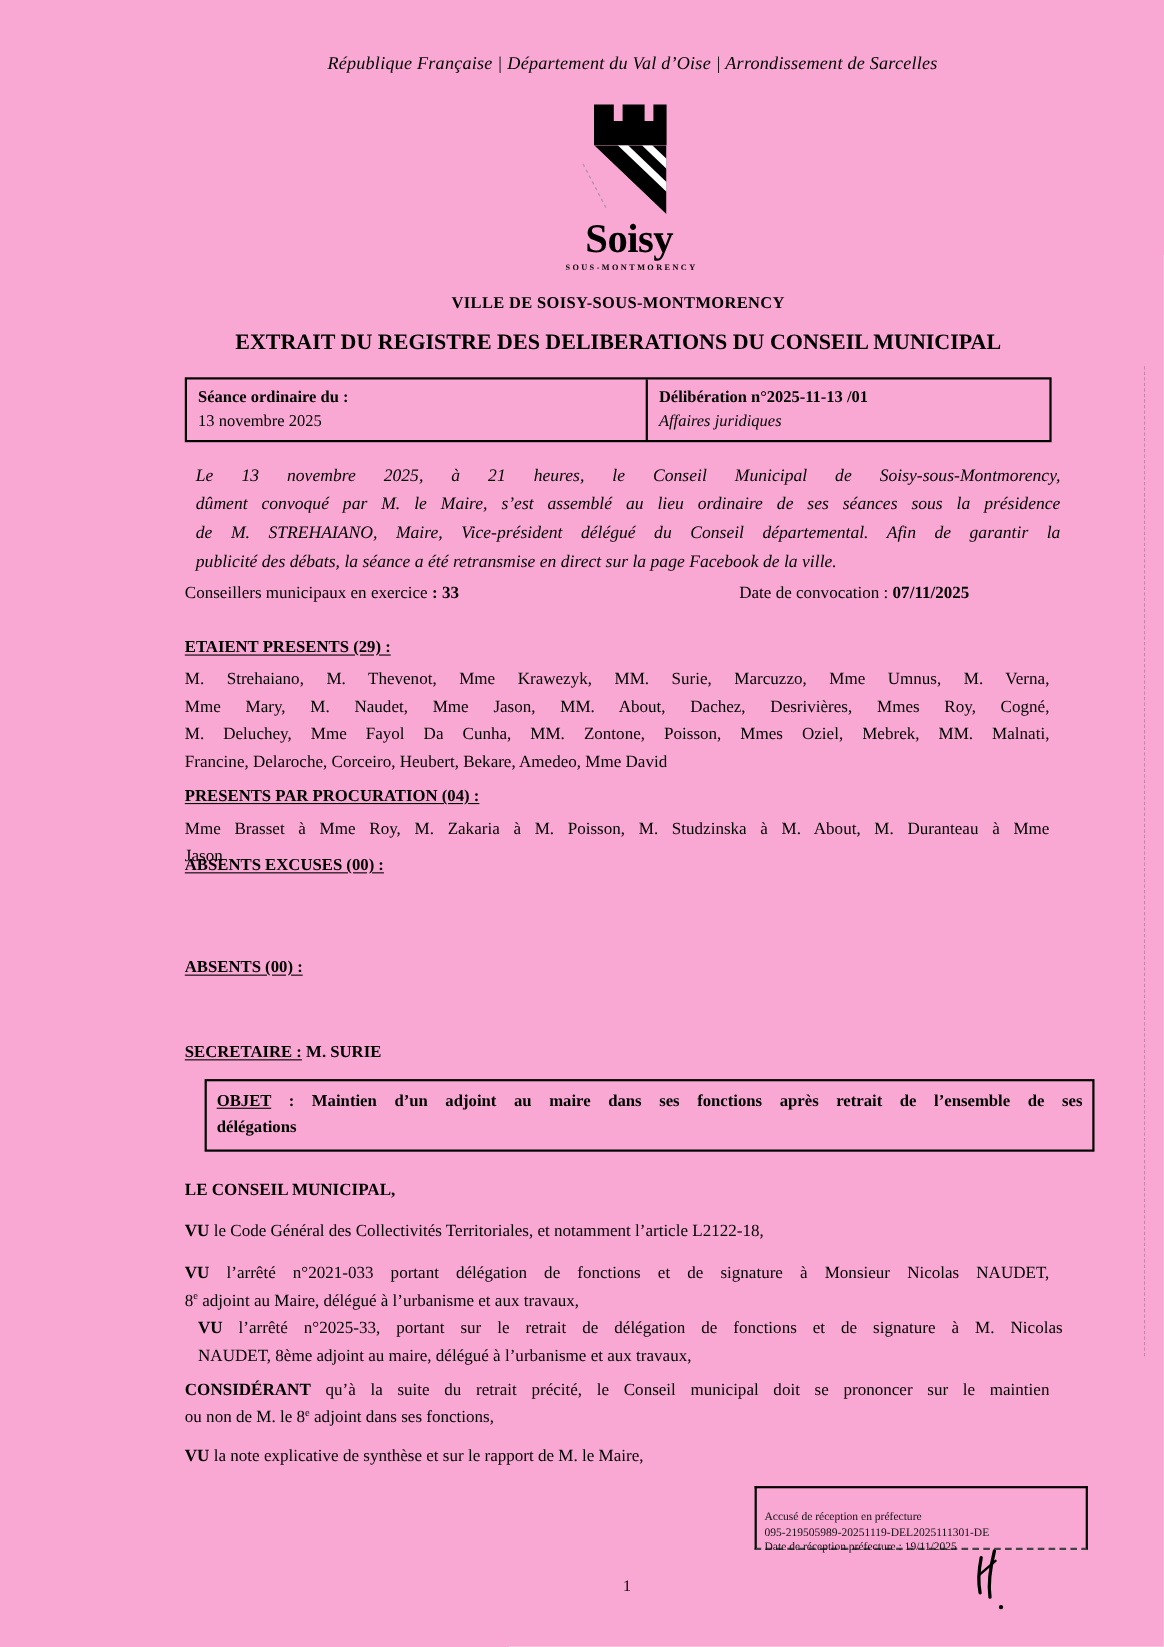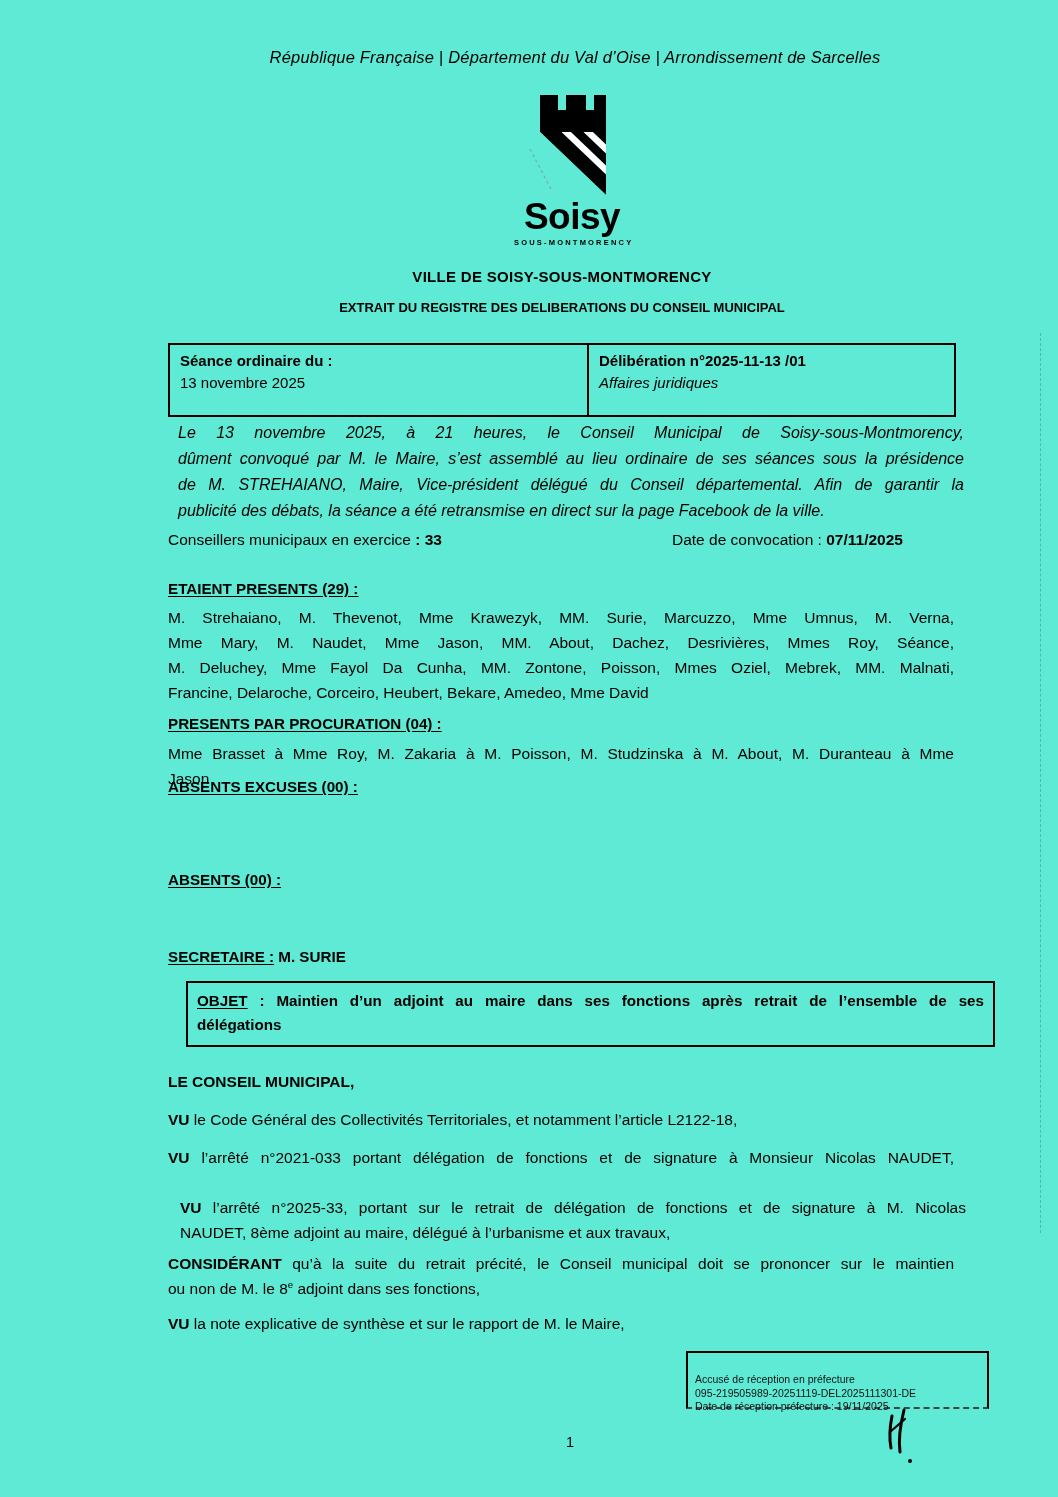--- a/index.html
+++ b/index.html
@@ -1,34 +1,34 @@
 <!DOCTYPE html>
 <html><head>
 <meta charset="utf-8">
 <style>
   html,body{margin:0;padding:0;background:#e8e8e8;}
-  .page{position:relative;width:1058px;height:1497px;background:#5eead4;margin:0 auto;
-        font-family:Liberation Sans, sans-serif;color:#000;overflow:hidden;}
+  .page{position:relative;width:1058px;height:1497px;background:#f9a8d4;margin:0 auto;
+        font-family:Liberation Serif, serif;color:#000;overflow:hidden;}
   .abs{position:absolute;}
   .b{font-weight:bold;}
   .u{text-decoration:underline;text-underline-offset:2px;}
   sup{font-size:0.62em;line-height:0;}
   .ln{line-height:25px;}
   .ln.stretch{text-align:justify;text-align-last:justify;}
 
   #hdr{left:150px;top:48px;width:850px;text-align:center;font-style:italic;font-size:16.5px;letter-spacing:.2px;}
 
   #logo-emblem{left:528px;top:92px;}
   #logoword{left:518px;top:196px;width:108px;text-align:center;font-size:37px;font-weight:bold;letter-spacing:-.5px;}
   #logosub{left:514px;top:238px;width:116px;text-align:center;font-size:7.5px;font-weight:bold;letter-spacing:2.2px;white-space:nowrap;}
 
   #t1{left:168px;top:268px;width:788px;text-align:center;font-weight:bold;font-size:15px;letter-spacing:.3px;}
-  #t2{left:168px;top:300px;width:788px;text-align:center;font-weight:bold;font-size:13px;}
+  #t2{left:168px;top:300px;width:788px;text-align:center;font-weight:bold;font-size:20px;}
 
-  #tbl{left:168px;top:343px;width:788px;height:74px;border:2px solid #000;box-sizing:border-box;display:flex;}
+  #tbl{left:168px;top:343px;width:788px;height:59px;border:2px solid #000;box-sizing:border-box;display:flex;}
   #tbl .cell{padding:5px 10px;box-sizing:border-box;}
   #tbl .cell.l{width:419px;border-right:2px solid #000;}
   #tbl .cell.r{flex:1;}
   #tbl .tt{font-weight:bold;font-size:15px;line-height:22px;}
   #tbl .tv{font-size:15px;line-height:22px;}
   #tbl .cell.r .tv{font-style:italic;}
 
   #intro{left:168px;top:420px;width:786px;font-style:italic;font-size:16px;margin-left:10px;}
   #intro .ln{line-height:26px;}
 
@@ -100,21 +100,21 @@
   <div id="counts" class="abs">
     <span><span>Conseillers municipaux en exercice</span><span class="b"> : 33</span></span>
     <span class="right"><span>Date de convocation : </span><span class="b">07/11/2025</span></span>
   </div>
 
   <div id="h-presents" class="abs hd">
       <div class="ln"><span class="b u">ETAIENT PRESENTS (29) :</span></div>
     </div>
   <div id="p-presents" class="abs para">
       <div class="ln stretch"><span>M. Strehaiano, M. Thevenot, Mme Krawezyk, MM. Surie, Marcuzzo, Mme Umnus, M. Verna,</span></div>
-      <div class="ln stretch"><span>Mme Mary, M. Naudet, Mme Jason, MM. About, Dachez, Desrivières, Mmes Roy, Séance,</span></div>
+      <div class="ln stretch"><span>Mme Mary, M. Naudet, Mme Jason, MM. About, Dachez, Desrivières, Mmes Roy, Cogné,</span></div>
       <div class="ln stretch"><span>M. Deluchey, Mme Fayol Da Cunha, MM. Zontone, Poisson, Mmes Oziel, Mebrek, MM. Malnati,</span></div>
       <div class="ln"><span>Francine, Delaroche, Corceiro, Heubert, Bekare, Amedeo, Mme David</span></div>
     </div>
 
   <div id="h-proc" class="abs hd">
       <div class="ln"><span class="b u">PRESENTS PAR PROCURATION (04) :</span></div>
     </div>
   <div id="p-proc" class="abs para">
       <div class="ln stretch"><span>Mme Brasset à Mme Roy, M. Zakaria à M. Poisson, M. Studzinska à M. About, M. Duranteau à Mme</span></div>
       <div class="ln"><span>Jason</span></div>
@@ -136,20 +136,21 @@
     </div>
 
   <div id="p-conseil" class="abs para">
       <div class="ln"><span class="b">LE CONSEIL MUNICIPAL,</span></div>
     </div>
   <div id="p-vu1" class="abs para">
       <div class="ln"><span class="b">VU</span><span> le Code Général des Collectivités Territoriales, et notamment l’article L2122-18,</span></div>
     </div>
   <div id="p-vu2" class="abs para">
       <div class="ln stretch"><span class="b">VU</span><span> l’arrêté n°2021-033 portant délégation de fonctions et de signature à Monsieur Nicolas NAUDET,</span></div>
+      <div class="ln"><span>8</span><sup>e</sup><span> adjoint au Maire, délégué à l’urbanisme et aux travaux,</span></div>
     </div>
   <div id="p-vu3" class="abs para">
       <div class="ln stretch"><span class="b">VU</span><span> l’arrêté n°2025-33, portant sur le retrait de délégation de fonctions et de signature à M. Nicolas</span></div>
       <div class="ln"><span>NAUDET, 8ème adjoint au maire, délégué à l’urbanisme et aux travaux,</span></div>
     </div>
   <div id="p-consid" class="abs para">
       <div class="ln stretch"><span class="b">CONSIDÉRANT</span><span> qu’à la suite du retrait précité, le Conseil municipal doit se prononcer sur le maintien</span></div>
       <div class="ln"><span>ou non de M. le 8</span><sup>e</sup><span> adjoint dans ses fonctions,</span></div>
     </div>
   <div id="p-vu4" class="abs para">

